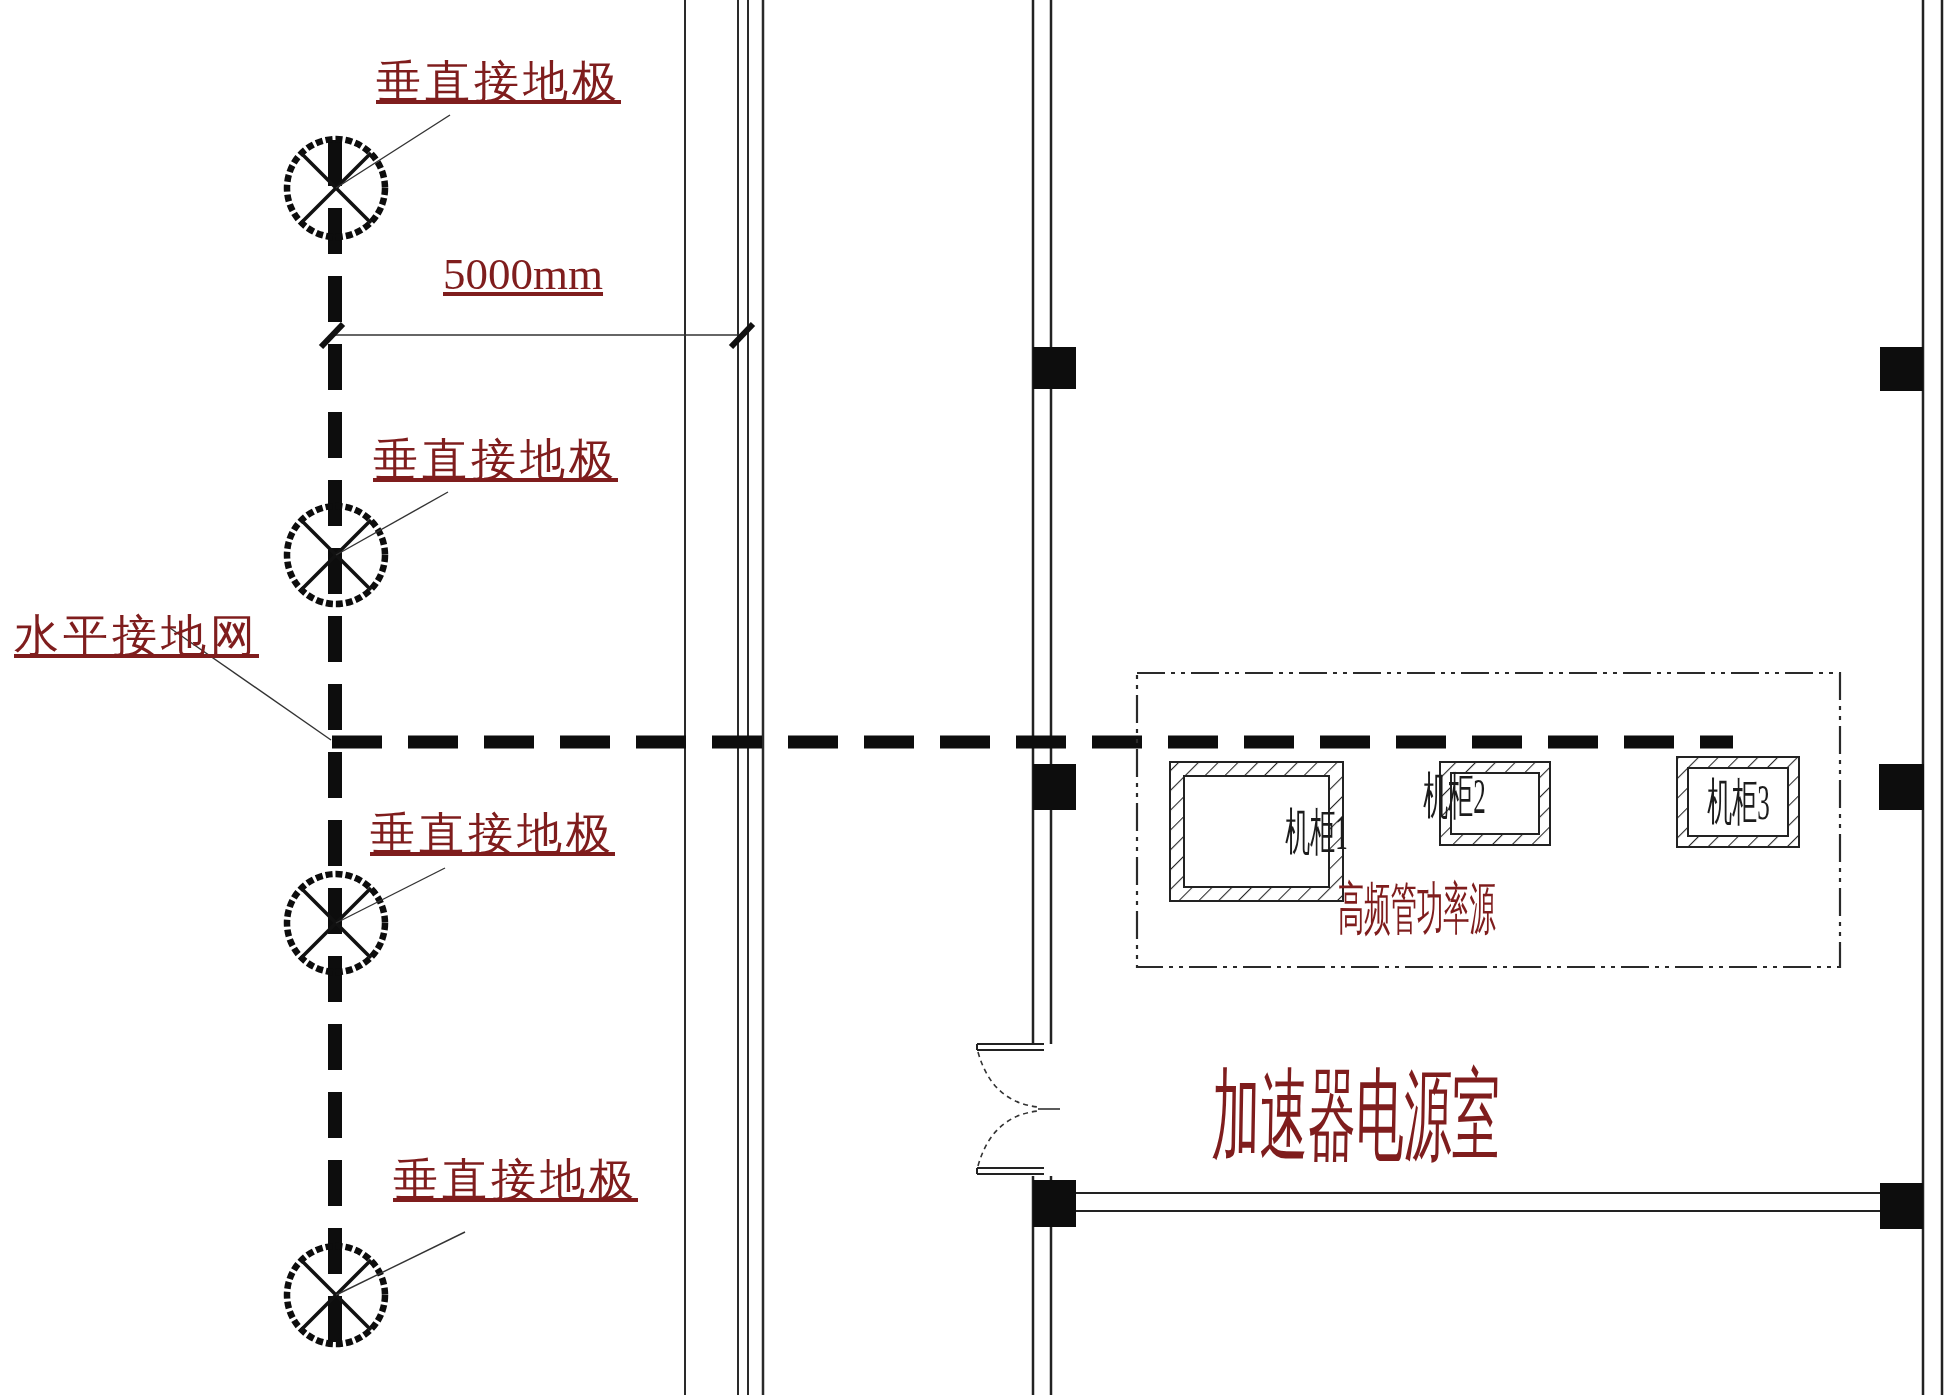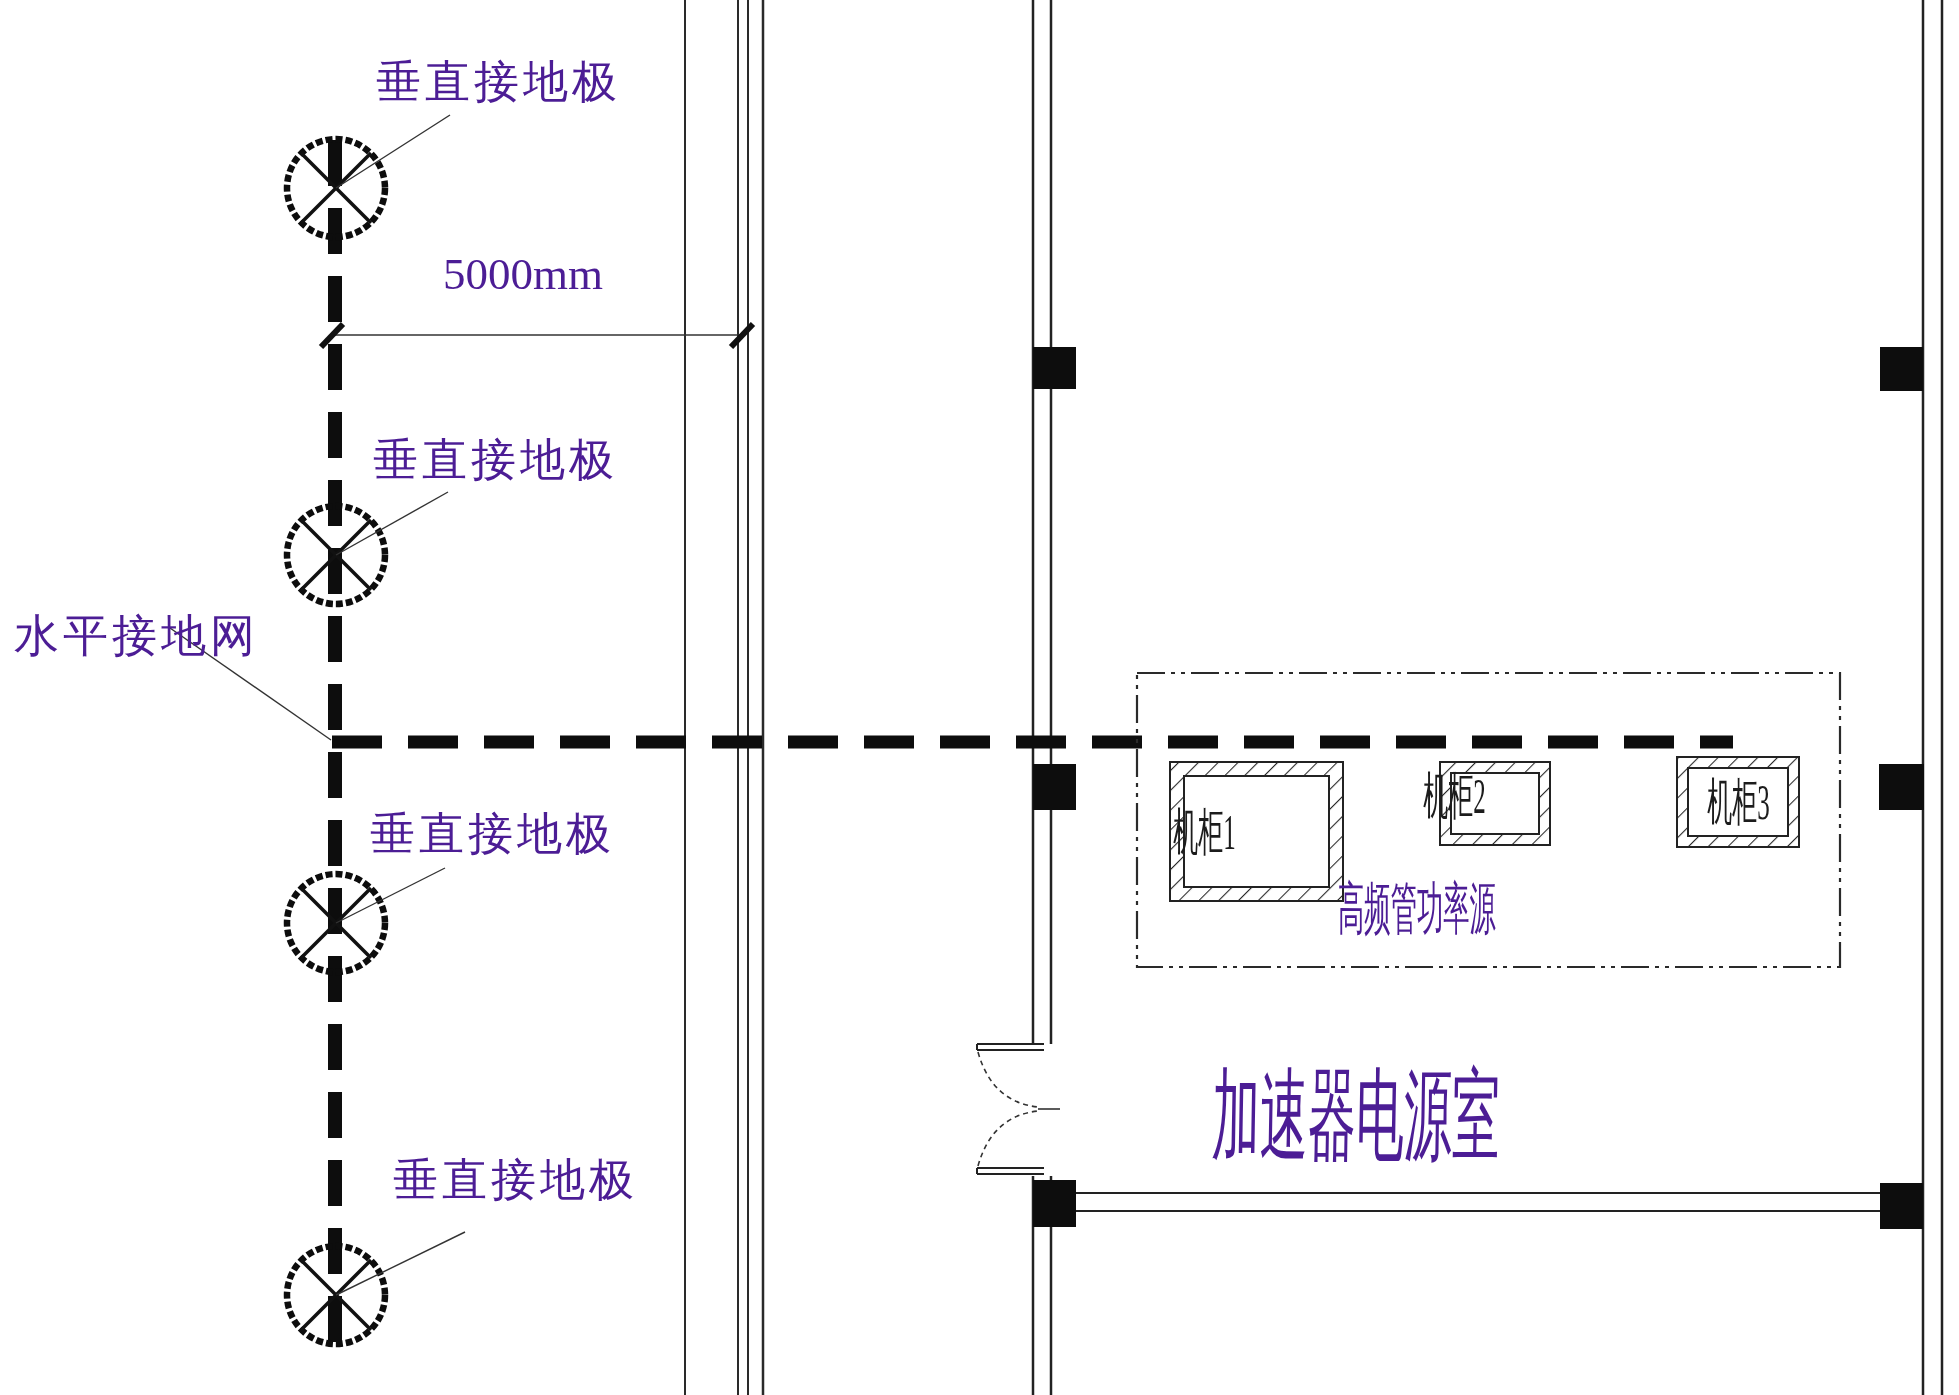--- a/index.html
+++ b/index.html
@@ -8,23 +8,24 @@
     width:1959px;height:1395px;
     background:#ffffff;
     font-family:"Liberation Serif","DejaVu Serif",serif;
     color:#1c1c1c;
     overflow:hidden;
   }
   .canvas svg{position:absolute;left:0;top:0;}
   .lbl{
     position:absolute;
     white-space:nowrap;
-    color:#4c1d95;
+    color:#7f1d1d;
     line-height:1;
     user-select:none;
+    text-decoration:underline;
   }
   .electrode-label,.grid-label{
     font-size:45px;
     letter-spacing:4px;
   }
   .dim-label{
     font-size:45px;
     letter-spacing:0px;
   }
   .cab-label-box{
@@ -171,21 +172,21 @@
 
   <div class="lbl electrode-label" style="left:376px;top:60px;">垂直接地极</div>
   <div class="lbl electrode-label" style="left:373px;top:438px;">垂直接地极</div>
   <div class="lbl electrode-label" style="left:370px;top:812px;">垂直接地极</div>
   <div class="lbl electrode-label" style="left:393px;top:1158px;">垂直接地极</div>
 
   <div class="lbl grid-label" style="left:14px;top:570px;margin-top:44px;">水平接地网</div>
 
   <div class="lbl dim-label" style="left:443px;top:252px;text-align:center;">5000mm</div>
 
-  <div class="cab-label-box" style="left:1132px;top:776px;width:145px;height:111px;">
+  <div class="cab-label-box" style="left:1244px;top:776px;width:145px;height:111px;">
     <span>机柜1</span>
   </div>
   <div class="cab-label-box" style="left:1410px;top:773px;width:88px;height:45px;">
     <span>机柜2</span>
   </div>
   <div class="cab-label-box" style="left:1688px;top:768px;width:100px;height:68px;">
     <span>机柜3</span>
   </div>
 
   <div class="lbl power-label" style="left:1338px;top:880px;">

